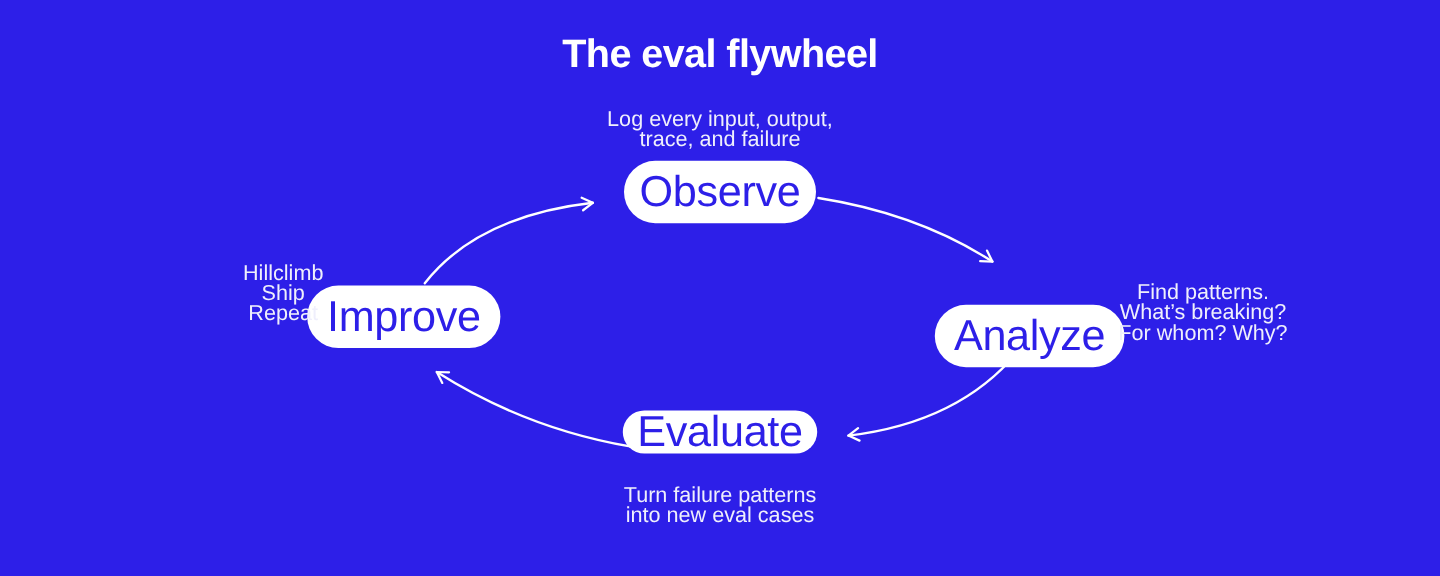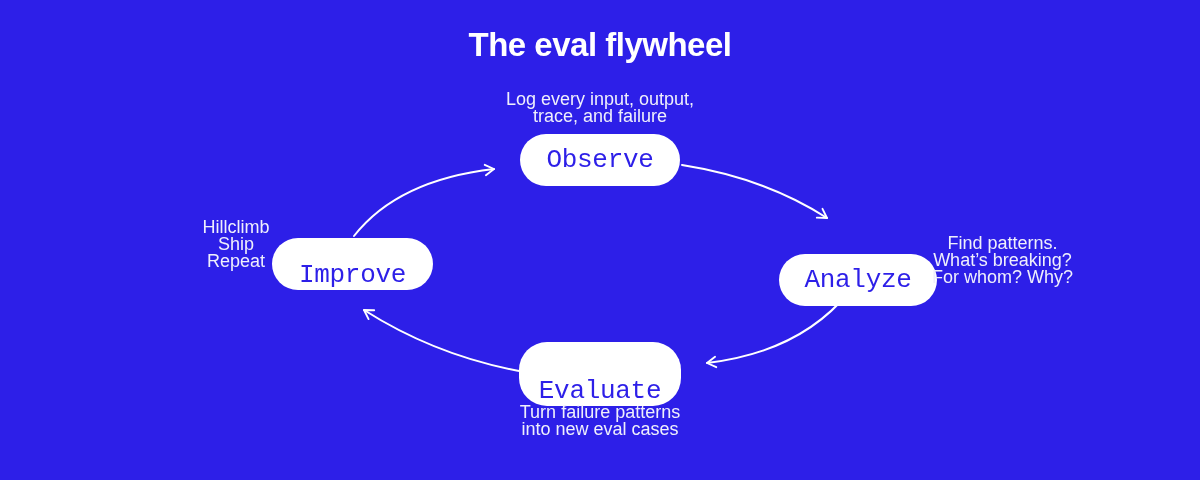--- a/index.html
+++ b/index.html
@@ -45,29 +45,28 @@
     stroke-linecap: round;
   }
   .node {
     position: absolute;
     background: var(--node_bg);
     border-radius: 28px;
     display: flex;
     align-items: center;
     justify-content: center;
     color: var(--node_text);
-    font-size: 26px;
+    font-size: 36px;
     font-weight: 500;
     letter-spacing: -0.3px;
-    font-family: Liberation Mono, monospace;
   }
   .node-observe  { left: 520px; top: 134px; width: 160px; height: 52px; }
   .node-analyze  { left: 779px; top: 238px; width: 158px; height: 52px; margin-top: 16px; }
-  .node-evaluate { left: 519px; top: 342px; width: 162px; height: 64px; align-items: flex-end; }
-  .node-improve  { left: 272px; top: 238px; width: 161px; height: 52px; align-items: flex-end; }
+  .node-evaluate { left: 519px; top: 342px; width: 162px; height: 36px; }
+  .node-improve  { left: 256px; top: 238px; width: 161px; height: 52px; }
   .annotation {
     position: absolute;
     color: var(--annotation_text);
     font-size: 18px;
     line-height: 17px;
     text-align: center;
     white-space: pre-line;
   }
   .ann-observe  { left: 450px; top: 91px;  width: 300px; }
   .ann-analyze  { left: 920px; top: 235px; width: 165px; }

